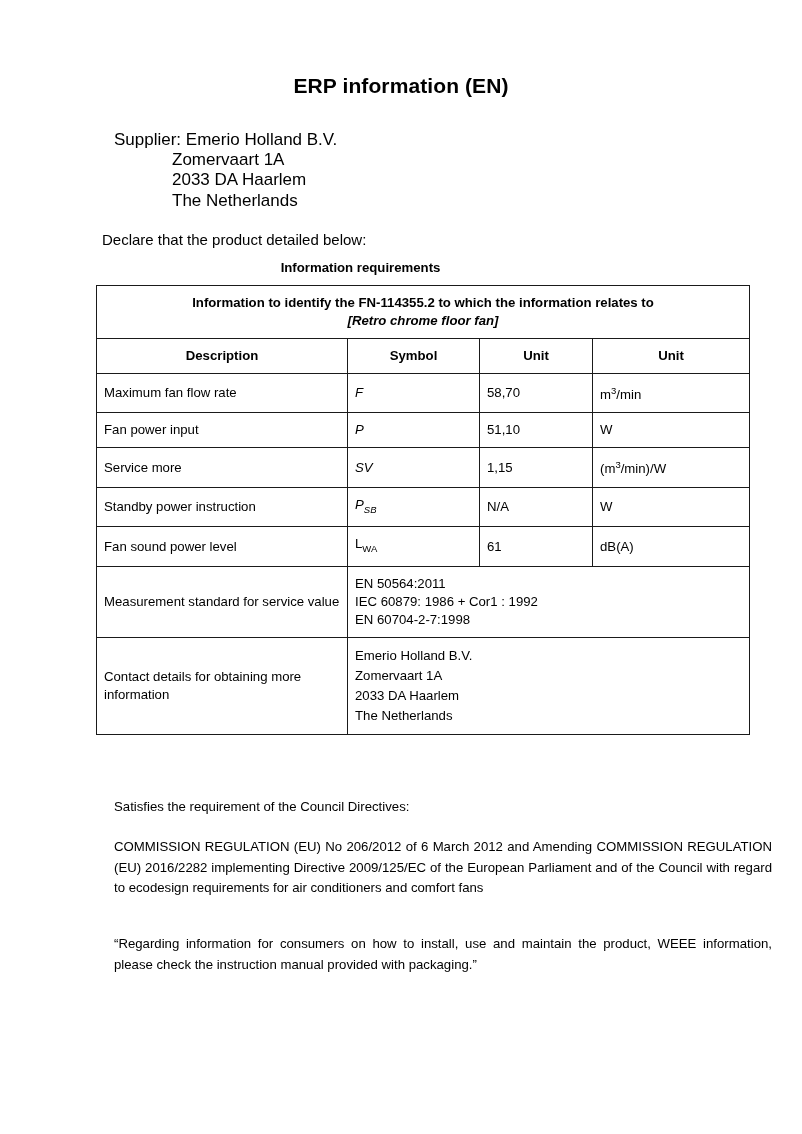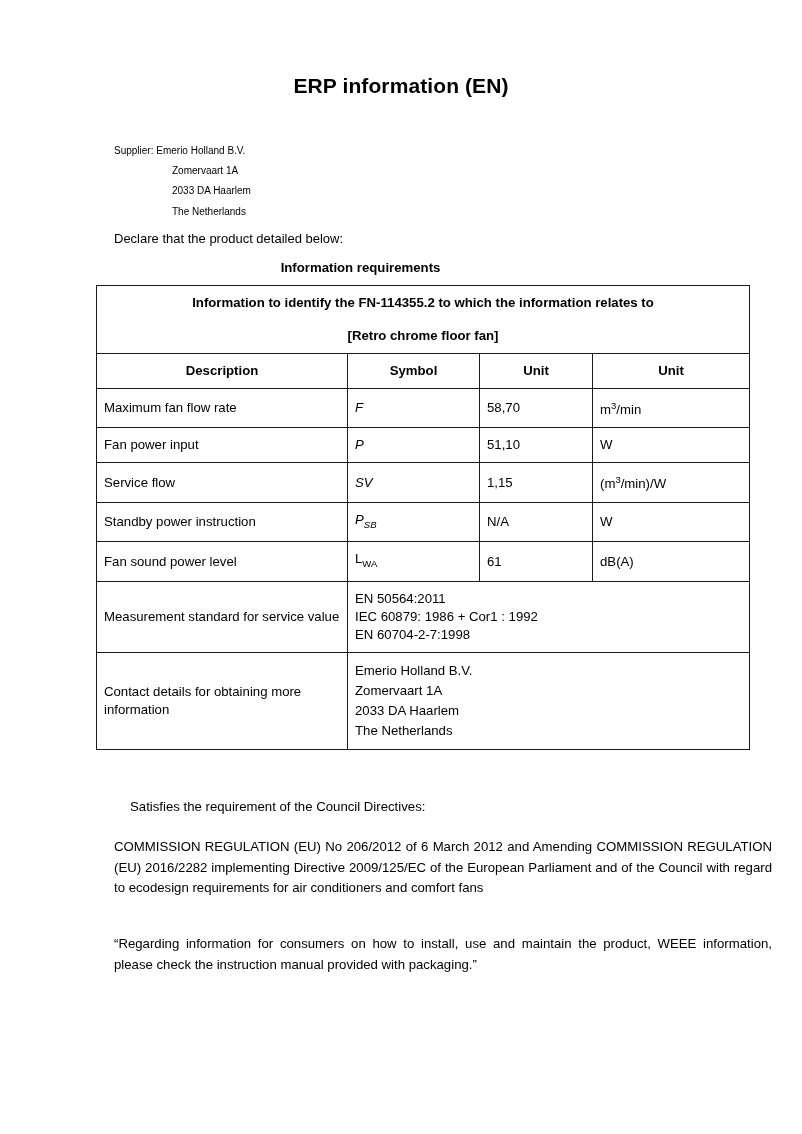--- a/index.html
+++ b/index.html
@@ -34,34 +34,33 @@
     font-size: 21px;
     font-weight: bold;
     letter-spacing: 0.1px;
   }
 
   
   .supplier-block {
     position: absolute;
     left: 114px;
     top: 130px;
-    font-size: 10px;
+    font-size: 17px;
     line-height: 20.2px;
-    margin-top: 11px;
   }
   .supplier-line-indent {
     padding-left: 58px;
   }
 
   
   .declare-line {
     position: absolute;
-    left: 114px;
+    left: 102px;
     top: 231px;
-    font-size: 13px;
+    font-size: 15px;
   }
 
   
   .info-caption {
     position: absolute;
     left: 0;
     top: 260px;
     width: 721px;
     text-align: center;
     font-size: 13.2px;
@@ -90,23 +89,23 @@
   .col-unit  { width: 157px; }
 
   .merged-head {
     text-align: center;
     font-weight: bold;
     padding-top: 11px;
     padding-bottom: 11px;
     line-height: 22px;
   }
   .merged-head .product-name {
+    font-style: italic;
     font-weight: bold;
     display: block;
-    margin-top: 15px;
   }
   .col-head {
     text-align: center;
     font-weight: bold;
     padding-top: 9px;
     padding-bottom: 9px;
     margin-left: 13px;
   }
   .sym-italic {
     font-style: italic;
@@ -134,21 +133,21 @@
 
   
   .para {
     position: absolute;
     left: 114px;
     width: 658px;
     font-size: 13.2px;
     line-height: 20.5px;
   }
   .para.justify { text-align: justify; text-align-last: left; }
-  #p-satisfies { top: 797px; margin-left: 16px; }
+  #p-satisfies { top: 797px; }
   #p-regulation { top: 837px; }
   #p-weee { top: 934px; }
 </style>
 </head>
 <body>
 
 <div class="page">
 
   <div class="doc-title">ERP information (EN)</div>
 
@@ -192,21 +191,21 @@
       </tr>
 
       <tr>
         <td>Fan power input</td>
         <td><span class="sym-italic">P</span></td>
         <td class="val-italic">51,10</td>
         <td><span>W</span></td>
       </tr>
 
       <tr>
-        <td>Service flow</td>
+        <td>Service more</td>
         <td><span class="sym-italic">SV</span></td>
         <td class="val-italic">1,15</td>
         <td><span>(m</span><sup>3</sup><span>/min)/W</span></td>
       </tr>
 
       <tr>
         <td>Standby power instruction</td>
         <td><span class="sym-italic">P</span><sub class="sym-italic">SB</sub></td>
         <td class="val-italic">N/A</td>
         <td><span>W</span></td>

